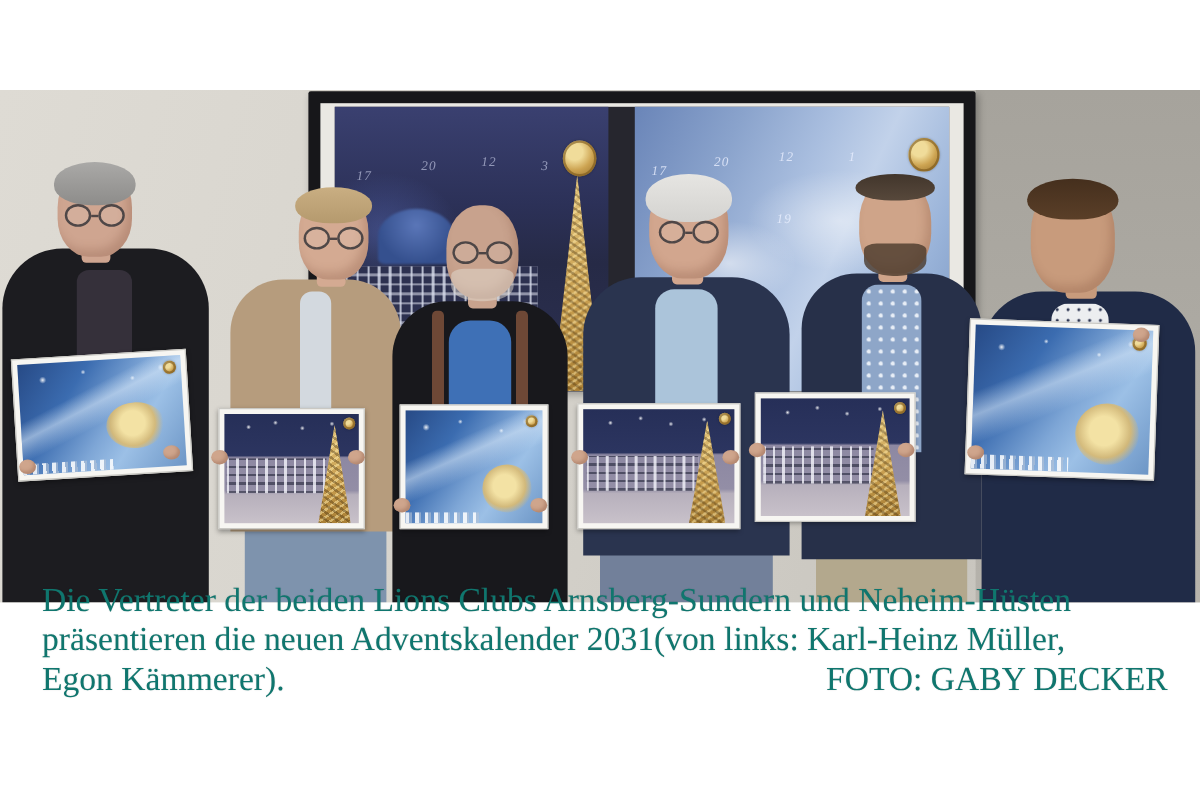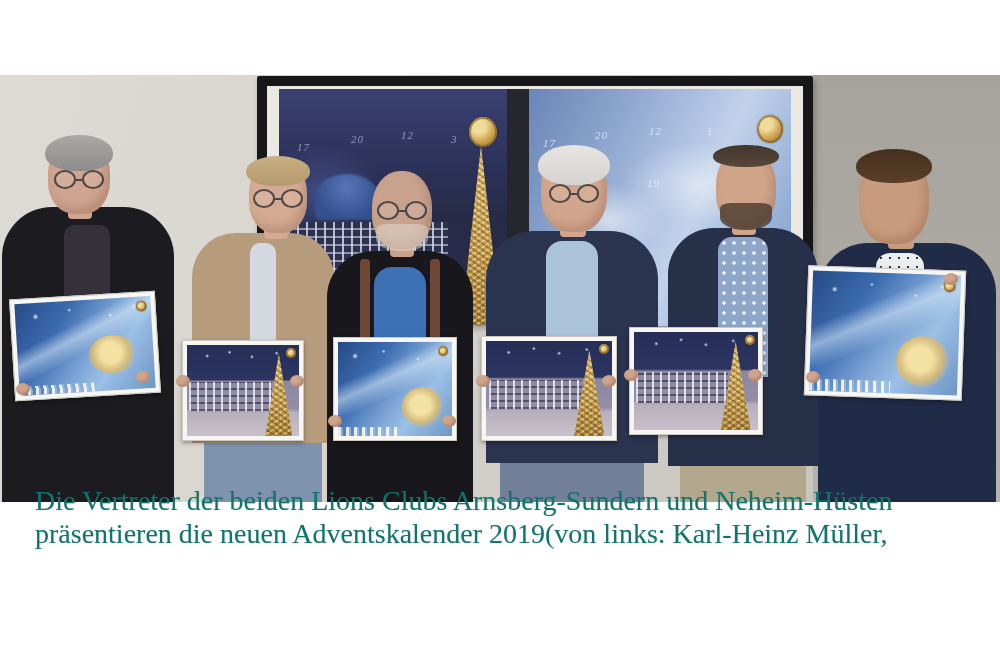--- a/index.html
+++ b/index.html
@@ -268,16 +268,20 @@
           <div class="emblem" style="right:5px;top:5px;width:12px;height:12px;"></div>
         </div>
       </div>
       <span class="hand" style="left:806px;top:296px;"></span>
       <span class="hand" style="left:944px;top:198px;"></span>
     </div>
   </div>
 
   <div id="caption">
     <div class="cap-line">Die Vertreter der beiden Lions Clubs Arnsberg-Sundern und Neheim-Hüsten</div>
-    <div class="cap-line">präsentieren die neuen Adventskalender 2019(von links: Karl-Heinz Müller,</div>
+    <div class="cap-line">präsentieren die neuen Adventskalender 2031(von links: Karl-Heinz Müller,</div>
+    <div class="cap-last">
+      <span>Egon Kämmerer).</span>
+      <span>FOTO: GABY DECKER</span>
+    </div>
   </div>
 
 </div>
 
 </body></html>

